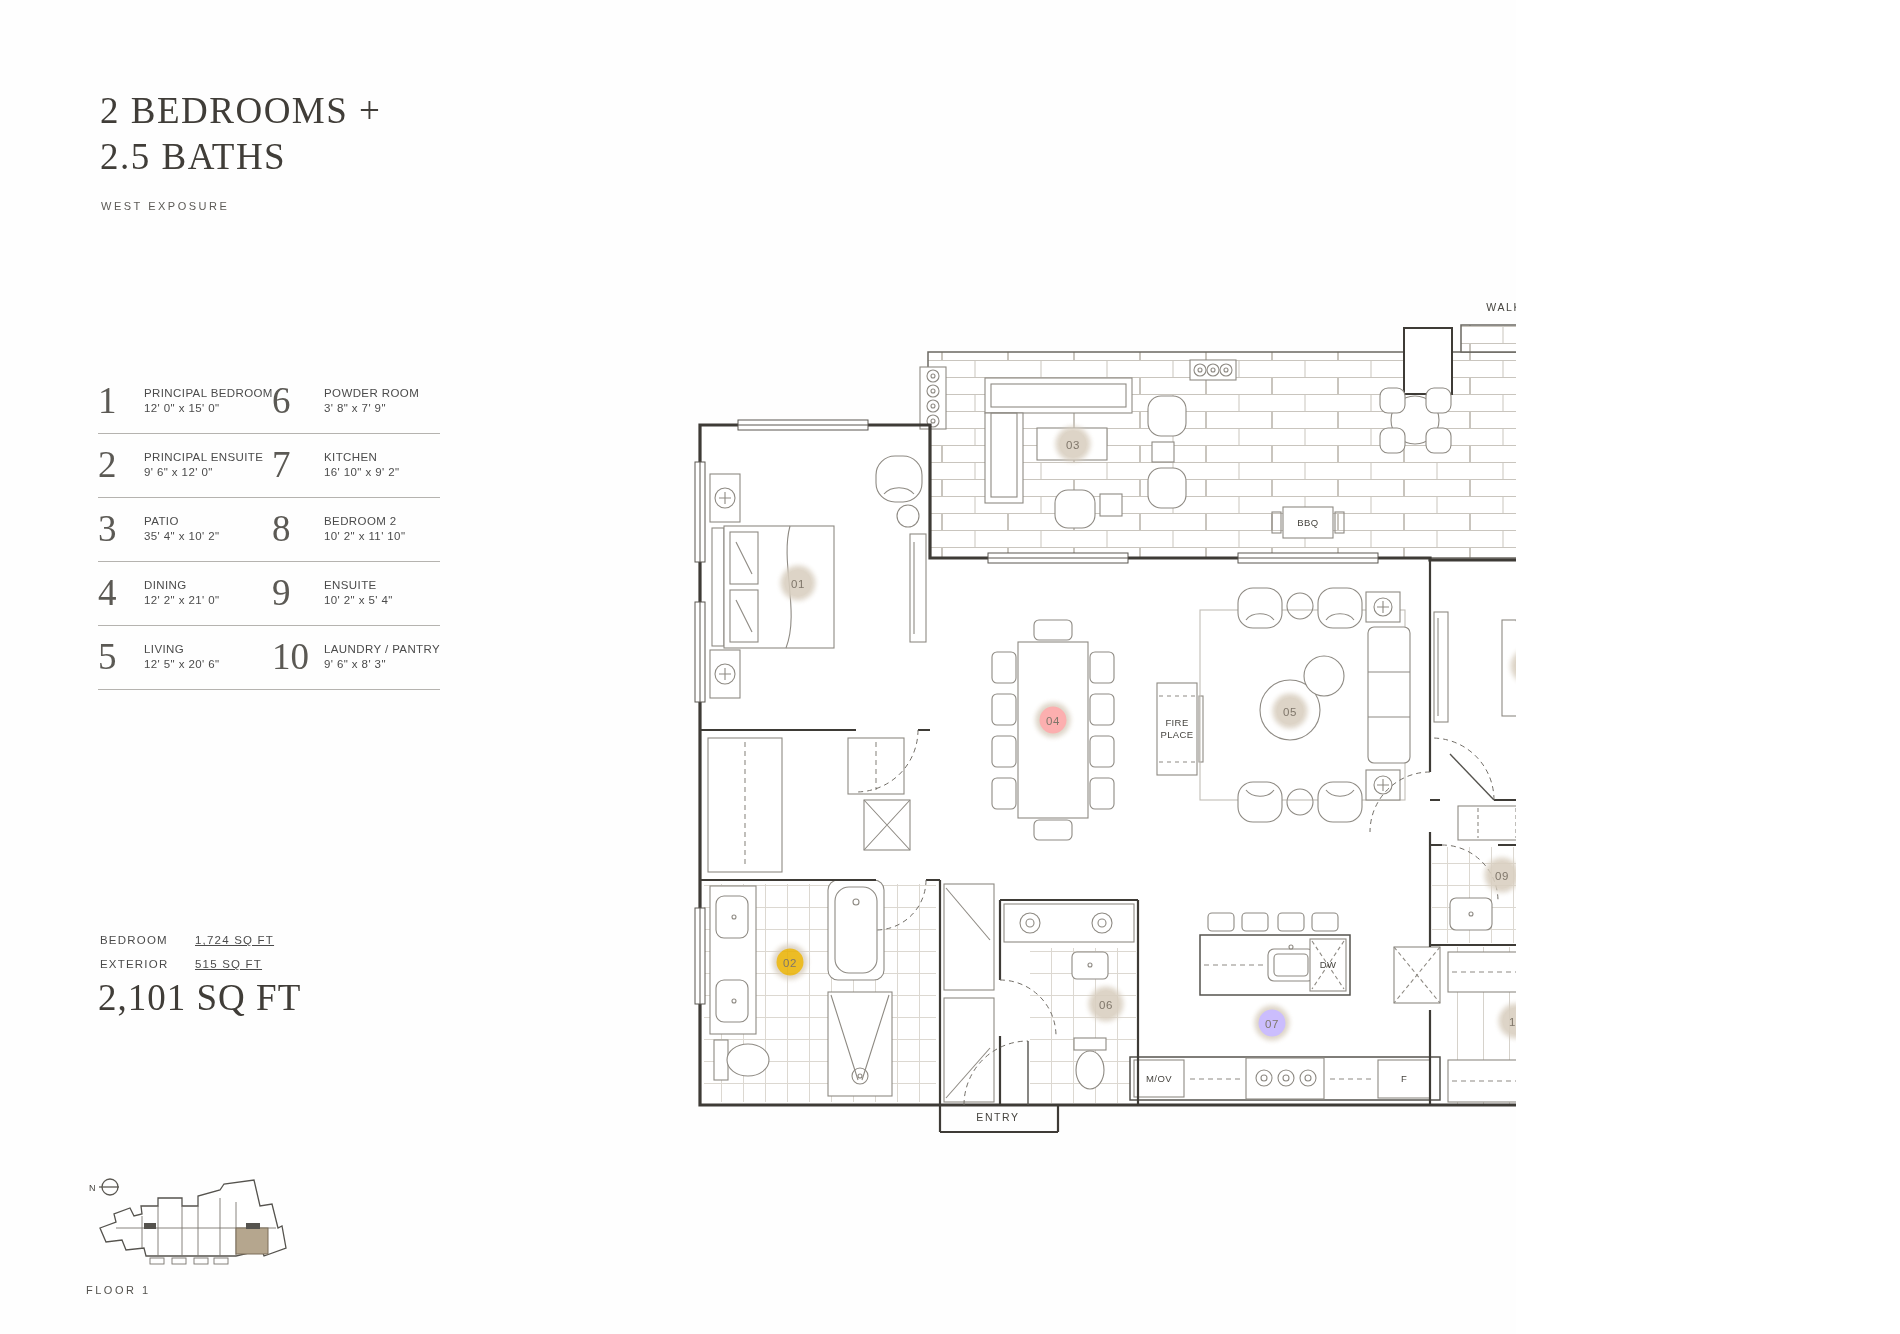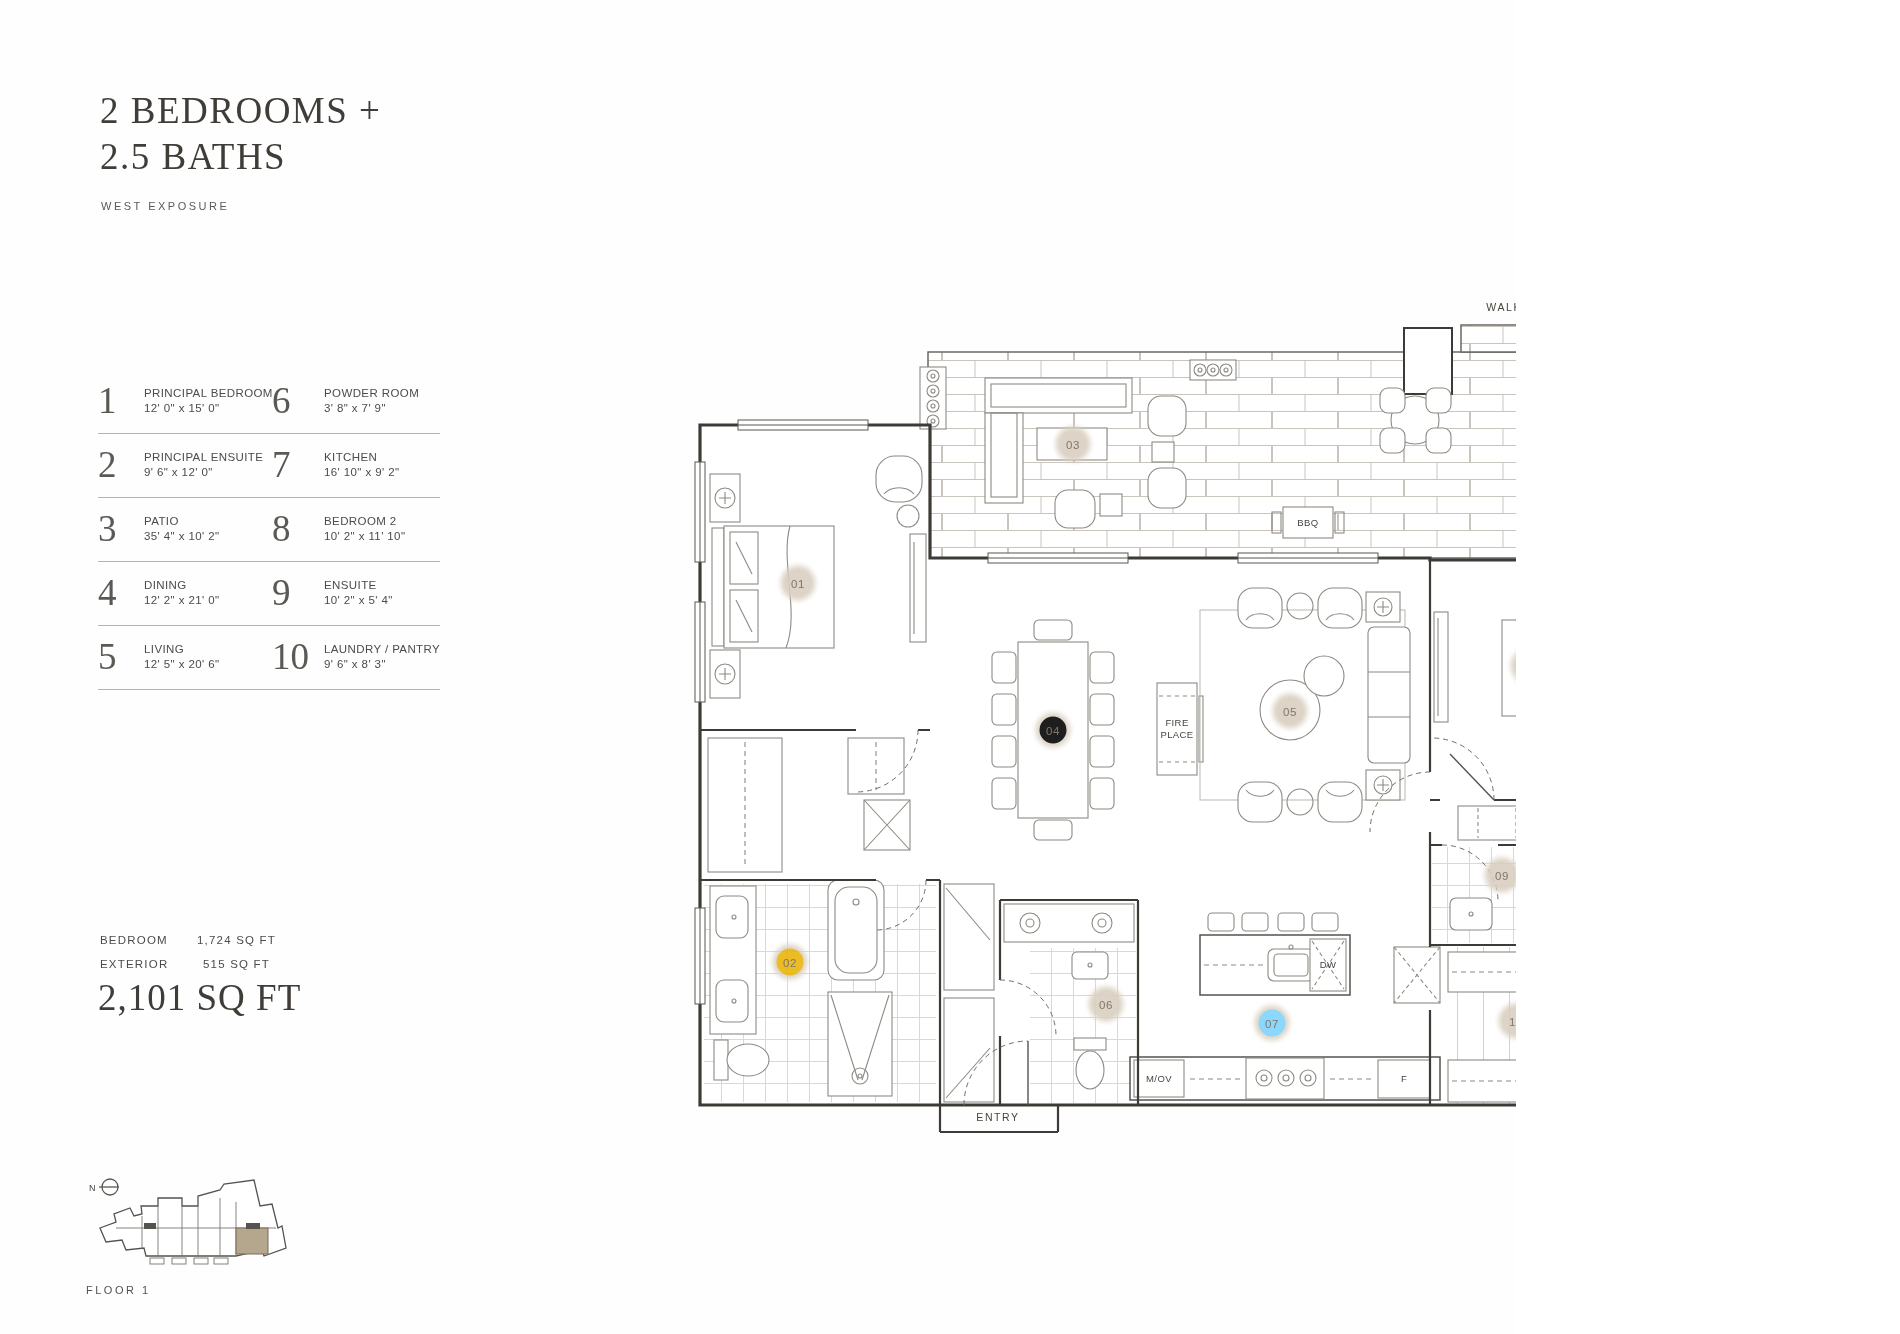--- a/index.html
+++ b/index.html
@@ -16,21 +16,21 @@
   .legend{position:absolute;left:98px;top:370px;width:342px;}
   .legend-row{display:grid;grid-template-columns:46px 128px 52px 1fr;align-items:center;
               border-bottom:1px solid #b5b3af;padding:9px 0 12px 0;min-height:42px;}
   .legend-num{font-family:"Liberation Serif",serif;font-size:37px;color:#5b5954;line-height:1;}
   .legend-name{font-size:11.5px;letter-spacing:0.4px;color:#4b4b4b;margin-bottom:3px;white-space:nowrap;}
   .legend-dims{font-size:11.5px;letter-spacing:0.4px;color:#4b4b4b;white-space:nowrap;}
 
   
   .area{position:absolute;left:100px;top:928px;width:178px;font-size:11.5px;letter-spacing:1.2px;color:#4b4b4b;}
   .area-row{display:grid;grid-template-columns:95px 1fr;line-height:24px;}
-  .area-val{text-align:center;}
+  .area-val{text-align:left;text-decoration:underline;}
   .total{position:absolute;left:98px;top:976px;font-size:37px;letter-spacing:1px;}
 
   
   .keyplan{position:absolute;left:86px;top:1176px;width:230px;}
   .floor-label{position:absolute;left:86px;top:1284px;width:230px;text-align:left;
                font-size:11px;letter-spacing:2.5px;color:#54524e;}
 
   
   .plan{position:absolute;left:678px;top:292px;width:1180px;height:845px;}
   .plan svg{position:absolute;left:0;top:0;}
@@ -459,24 +459,24 @@
       </g>
       <g stroke="#55534e" stroke-width="1.4" fill="none">
         <path d="M 350 813 V 749"></path>
         <path d="M 816 508 L 772 462"></path>
       </g>
     </svg>
 
   <div class="marker" style="left: 120px; top: 291px; background: rgb(217, 207, 192); color: rgb(110, 100, 86);">01</div>
       <div class="marker" style="left: 112px; top: 670px; background: #eab308; color: rgb(110, 100, 86);">02</div>
       <div class="marker" style="left: 395px; top: 152px; background: rgb(217, 207, 192); color: rgb(110, 100, 86);">03</div>
-      <div class="marker" style="left: 375px; top: 438px; background: #000000; color: rgb(110, 100, 86);">04</div>
+      <div class="marker" style="left: 375px; top: 428px; background: #fca5a5; color: rgb(110, 100, 86);">04</div>
       <div class="marker" style="left: 612px; top: 419px; background: rgb(217, 207, 192); color: rgb(110, 100, 86);">05</div>
       <div class="marker" style="left: 428px; top: 712px; background: rgb(217, 207, 192); color: rgb(110, 100, 86);">06</div>
-      <div class="marker" style="left: 594px; top: 731px; background: #7dd3fc; color: rgb(110, 100, 86); text-align: right;">07</div>
+      <div class="marker" style="left: 594px; top: 731px; background: #c4b5fd; color: rgb(110, 100, 86); text-align: right;">07</div>
       <div class="marker" style="left: 850px; top: 374px; background: rgb(217, 207, 192); color: rgb(110, 100, 86);">08</div>
       <div class="marker" style="left: 824px; top: 583px; background: rgb(217, 207, 192); color: rgb(110, 100, 86);">09</div>
       <div class="marker" style="left: 838px; top: 729px; background: rgb(217, 207, 192); color: rgb(110, 100, 86);">10</div>
       <div class="plan-label" style="left: 840px; top: 16px;">WALKWAY</div>
       <div class="plan-label small" style="left: 630px; top: 231px;">BBQ</div>
       <div class="plan-label small" style="left: 499px; top: 437px;">FIRE
 PLACE</div>
       <div class="plan-label" style="left: 320px; top: 826px;">ENTRY</div>
       <div class="plan-label small" style="left: 481px; top: 787px;">M/OV</div>
       <div class="plan-label small" style="left: 726px; top: 787px;">F</div>

